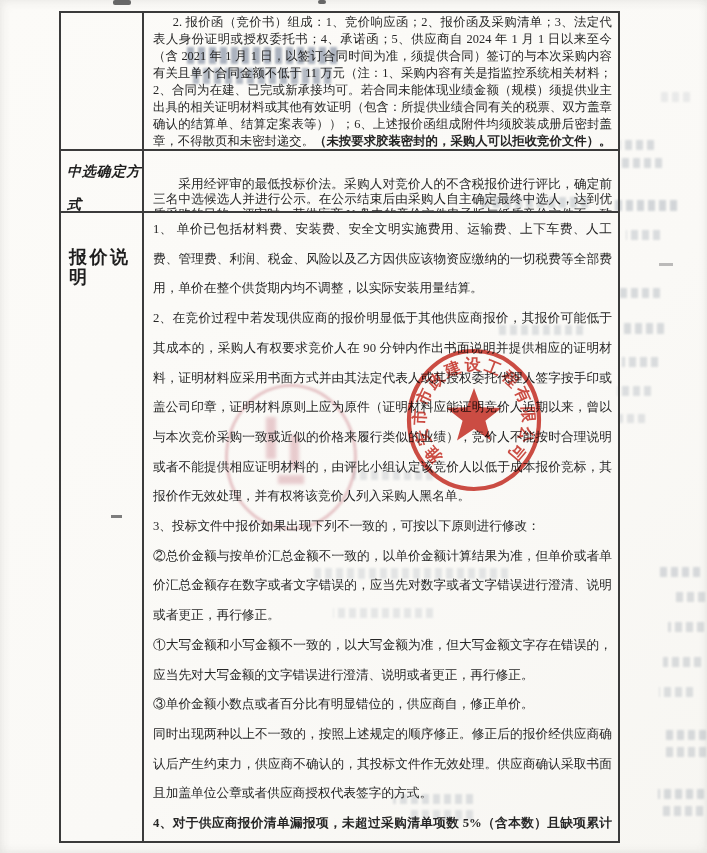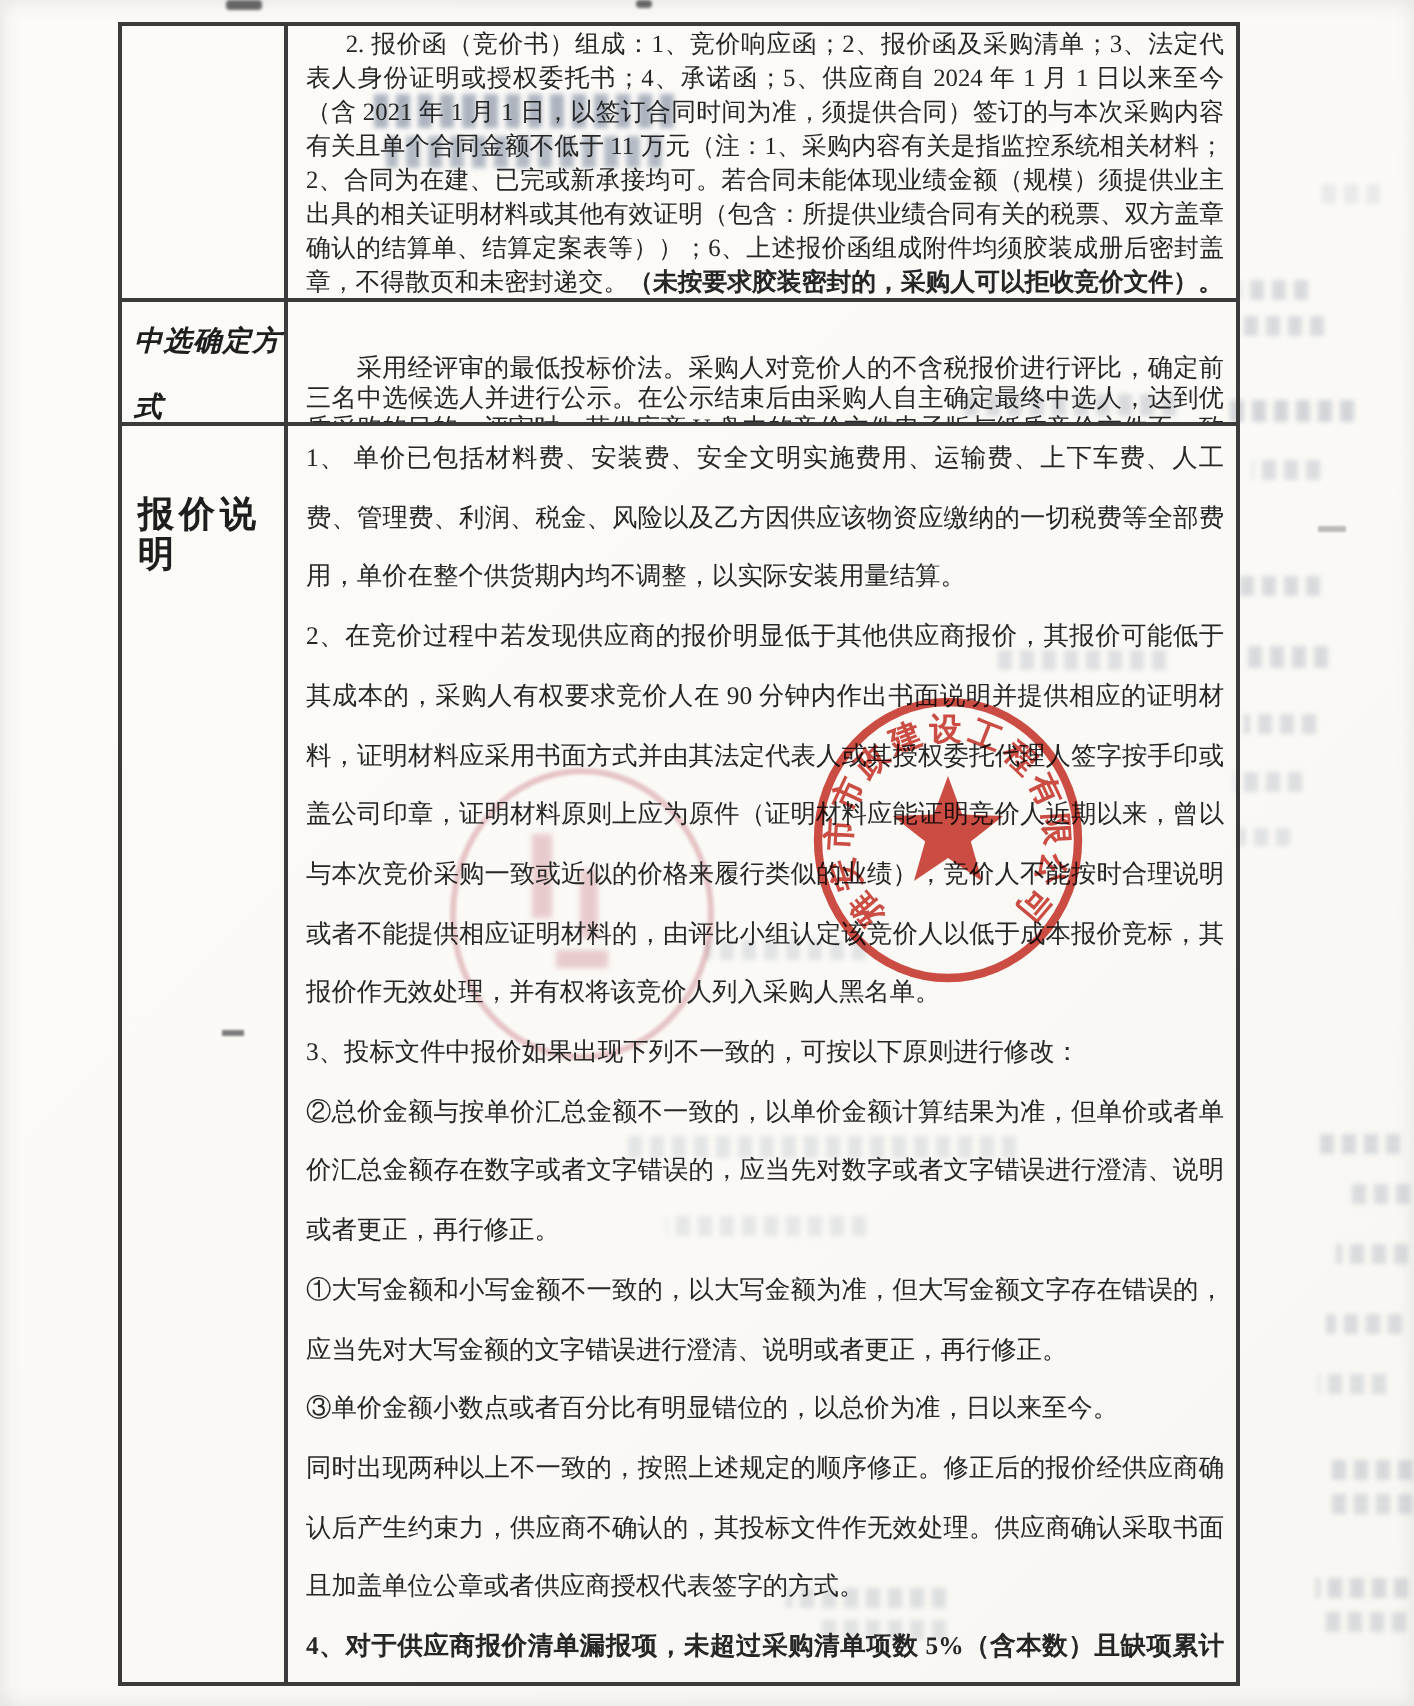--- a/index.html
+++ b/index.html
@@ -94,21 +94,21 @@
       </div>
     <div class="content-cell c1">
         <p><span>采用经评审的最低投标价法。采购人对竞价人的不含税报价进行评比，确定前三名中选候选人并进行公示。在公示结束后由采购人自主确定最终中选人，达到优质采购的目的。评审时，若供应商 U 盘中的竞价文件电子版与纸质竞价文件不一致时，按照供应商提交的纸质竞价文件进行评比。</span></p>
       </div>
     <div class="content-cell c2">
         <p><span>1、 单价已包括材料费、安装费、安全文明实施费用、运输费、上下车费、人工费、管理费、利润、税金、风险以及乙方因供应该物资应缴纳的一切税费等全部费用，单价在整个供货期内均不调整，以实际安装用量结算。</span></p>
         <p><span>2、在竞价过程中若发现供应商的报价明显低于其他供应商报价，其报价可能低于其成本的，采购人有权要求竞价人在 90 分钟内作出书面说明并提供相应的证明材料，证明材料应采用书面方式并由其法定代表人或其授权委托代理人签字按手印或盖公司印章，证明材料原则上应为原件（证明材料应能证明竞价人近期以来，曾以与本次竞价采购一致或近似的价格来履行类似的业绩），竞价人不能按时合理说明或者不能提供相应证明材料的，由评比小组认定该竞价人以低于成本报价竞标，其报价作无效处理，并有权将该竞价人列入采购人黑名单。</span></p>
         <p><span>3、投标文件中报价如果出现下列不一致的，可按以下原则进行修改：</span></p>
         <p><span>②总价金额与按单价汇总金额不一致的，以单价金额计算结果为准，但单价或者单价汇总金额存在数字或者文字错误的，应当先对数字或者文字错误进行澄清、说明或者更正，再行修正。</span></p>
         <p><span>①大写金额和小写金额不一致的，以大写金额为准，但大写金额文字存在错误的，应当先对大写金额的文字错误进行澄清、说明或者更正，再行修正。</span></p>
-        <p><span>③单价金额小数点或者百分比有明显错位的，以总价为准，日以来至今。</span></p>
+        <p><span>③单价金额小数点或者百分比有明显错位的，供应商自，修正单价。</span></p>
         <p><span>同时出现两种以上不一致的，按照上述规定的顺序修正。修正后的报价经供应商确认后产生约束力，供应商不确认的，其投标文件作无效处理。供应商确认采取书面且加盖单位公章或者供应商授权代表签字的方式。</span></p>
         <p><span class="b">4、对于供应商报价清单漏报项，未超过采购清单项数 5%（含本数）且缺项累计金额</span></p>
       </div>
   </div>
 
   <svg class="seal" viewBox="0 0 140 146">
     <ellipse cx="70" cy="73" rx="65" ry="69" fill="none" stroke="#c9352b" stroke-width="4.2"></ellipse>
     <polygon fill="#c9352b" points="70,41 77.1,60.3 97.6,61 81.4,73.7 87,93.5 70,82 53,93.5 58.6,73.7 42.4,61 62.9,60.3"></polygon>
     <path id="sealArc" d="M 32.5,103.5 A 49,49 0 1 1 107.5,103.5" fill="none"></path>
     <text font-size="16" font-weight="600" fill="#c9352b" letter-spacing="2.5" style="font-family:&quot;Liberation Serif&quot;,&quot;DejaVu Serif&quot;,serif;">

